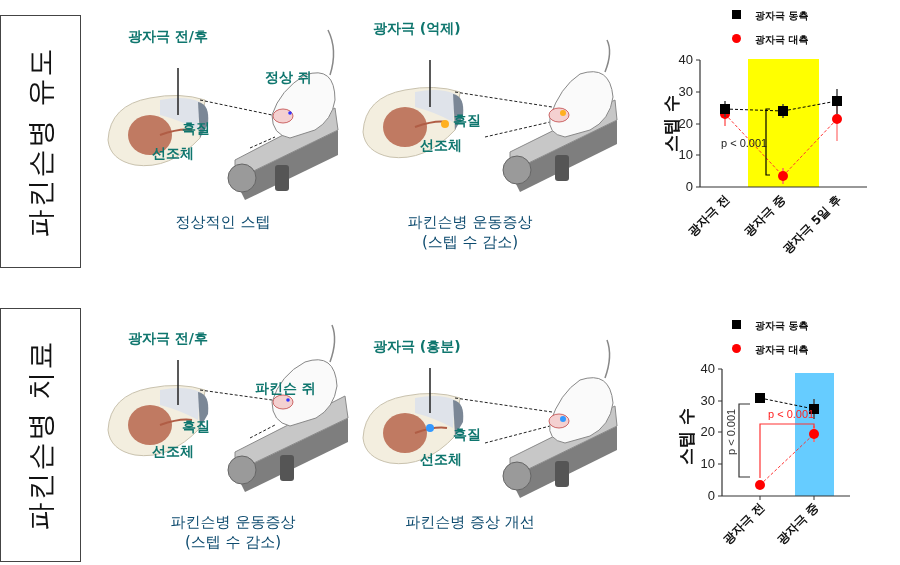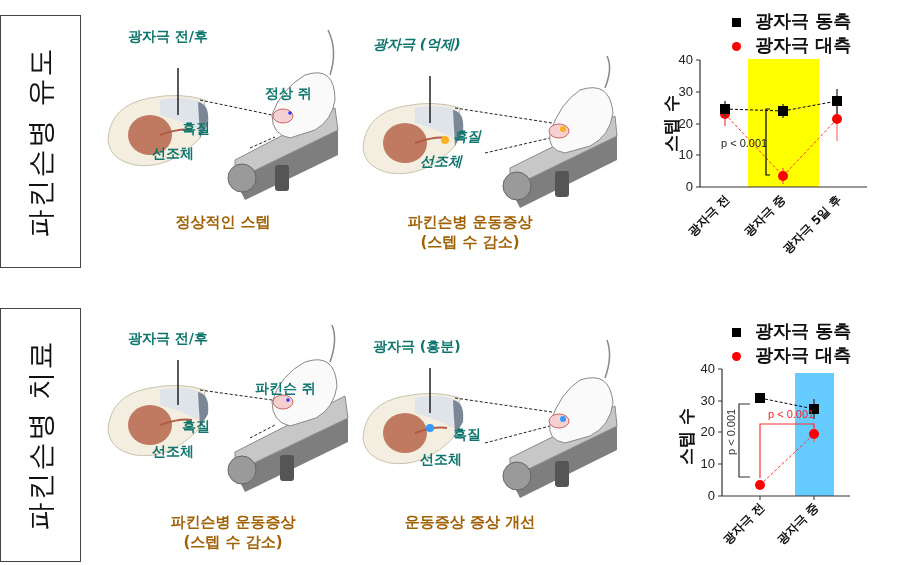--- a/index.html
+++ b/index.html
@@ -1,22 +1,22 @@
 <!DOCTYPE html>
 <html><head>
 <meta charset="utf-8">
 <style>
   html,body{margin:0;padding:0;background:#fff;}
   body{width:900px;height:565px;position:relative;overflow:hidden;font-family:"DejaVu Sans","Liberation Sans",sans-serif;color:#111;}
   .abs{position:absolute;}
   .rowbox{position:absolute;left:0;width:81px;border:1.5px solid #444;box-sizing:border-box;background:#fff;}
   .rowbox .vlabel{position:absolute;left:50%;top:50%;transform:translate(-50%,-50%) rotate(-90deg);white-space:nowrap;font-size:28px;letter-spacing:2px;color:#111;}
   .lbl{position:absolute;font-size:14px;font-weight:bold;color:#0f766e;white-space:nowrap;}
-  .cap{position:absolute;font-size:15px;font-weight:bold;color:#a16207;text-align:center;line-height:20px;white-space:nowrap;}
-  .legend-item{position:absolute;font-size:18px;font-weight:bold;white-space:nowrap;}
+  .cap{position:absolute;font-size:15px;font-weight:normal;color:#0c4a6e;text-align:center;line-height:20px;white-space:nowrap;}
+  .legend-item{position:absolute;font-size:10px;font-weight:bold;white-space:nowrap;}
   .tick{font-family:"Liberation Sans",sans-serif;font-size:13px;fill:#222;}
   .xt{font-family:"DejaVu Sans",sans-serif;font-size:12px;font-weight:bold;fill:#111;}
   svg{position:absolute;overflow:visible;}
 </style>
 </head>
 <body>
 
 <div class="rowbox" style="top:15px;height:253px;">
   <div class="vlabel">파킨슨병 유도</div>
 </div>
@@ -46,26 +46,26 @@
     </g>
 
     <g>
       <path d="M172 95 Q180 70 205 55 Q235 45 235 80 Q232 100 215 110 L190 118 Q172 115 172 95 Z" fill="#fafafa" stroke="#888"></path>
       <path d="M230 55 Q238 30 228 10" stroke="#888" fill="none" stroke-width="1.5"></path>
       <ellipse cx="183" cy="96" rx="10" ry="7" fill="#f4d0d0" stroke="#c66"></ellipse>
       <circle cx="190" cy="93" r="1.8" fill="#33f"></circle>
     </g>
   </svg>
   <div class="lbl" style="left:28px;top:8px;">광자극 전/후</div>
-  <div class="lbl" style="left:165px;top:65px;text-align:right;">정상 쥐</div>
+  <div class="lbl" style="left:165px;top:49px;text-align:right;">정상 쥐</div>
   <div class="lbl" style="left:82px;top:100px;">흑질</div>
   <div class="lbl" style="left:52px;top:125px;">선조체</div>
 </div>
 
-<div class="abs" style="left:355px;top:28px;width:265px;height:180px;font-style:italic;">
+<div class="abs" style="left:355px;top:12px;width:265px;height:180px;">
   <svg width="265" height="180" viewBox="0 0 265 180">
     <g>
       <path d="M8 120 Q10 85 50 78 Q80 72 105 80 L100 118 Q70 150 35 145 Q10 140 8 120 Z" fill="#f3eedf" stroke="#c9c2ae"></path>
       <path d="M60 80 Q85 75 100 82 L98 110 Q80 100 60 95 Z" fill="#dfe3ea"></path>
       <path d="M98 82 Q110 84 108 104 L100 118 L98 82 Z" fill="#7b8796"></path>
       <ellipse cx="50" cy="115" rx="22" ry="20" fill="#c07a62"></ellipse>
       <path d="M60 115 Q80 108 92 110" stroke="#b05d45" stroke-width="2" fill="none"></path>
     </g>
     <circle cx="90" cy="112" r="4" fill="#ffb020"></circle>
     <line x1="75" y1="48" x2="75" y2="95" stroke="#222" stroke-width="1.5"></line>
@@ -158,21 +158,21 @@
   <div class="lbl" style="left:18px;top:10px;">광자극 (흥분)</div>
   <div class="lbl" style="left:98px;top:98px;">흑질</div>
   <div class="lbl" style="left:65px;top:123px;">선조체</div>
 </div>
 
 <div class="cap" style="left:148px;top:512px;width:170px;">
   <div>파킨슨병 운동증상</div>
   <div>(스텝 수 감소)</div>
 </div>
 <div class="cap" style="left:385px;top:512px;width:170px;">
-  <div>운동증상 증상 개선</div>
+  <div>파킨슨병 증상 개선</div>
 </div>
 
 <div class="abs" style="left:640px;top:0;width:260px;height:290px;">
   <div class="legend-item" style="left:92px;top:9px;">
     <span style="display:inline-block;width:9px;height:9px;background:#000;margin-right:14px;"></span><span>광자극 동측</span>
   </div>
   <div class="legend-item" style="left:92px;top:33px;">
     <span style="display:inline-block;width:9px;height:9px;border-radius:50%;background:#f00;margin-right:14px;"></span><span>광자극 대측</span>
   </div>
   <div class="abs" style="left:3px;top:112px;font-size:17px;font-weight:bold;transform:rotate(-90deg);white-space:nowrap;">스텝 수</div>

